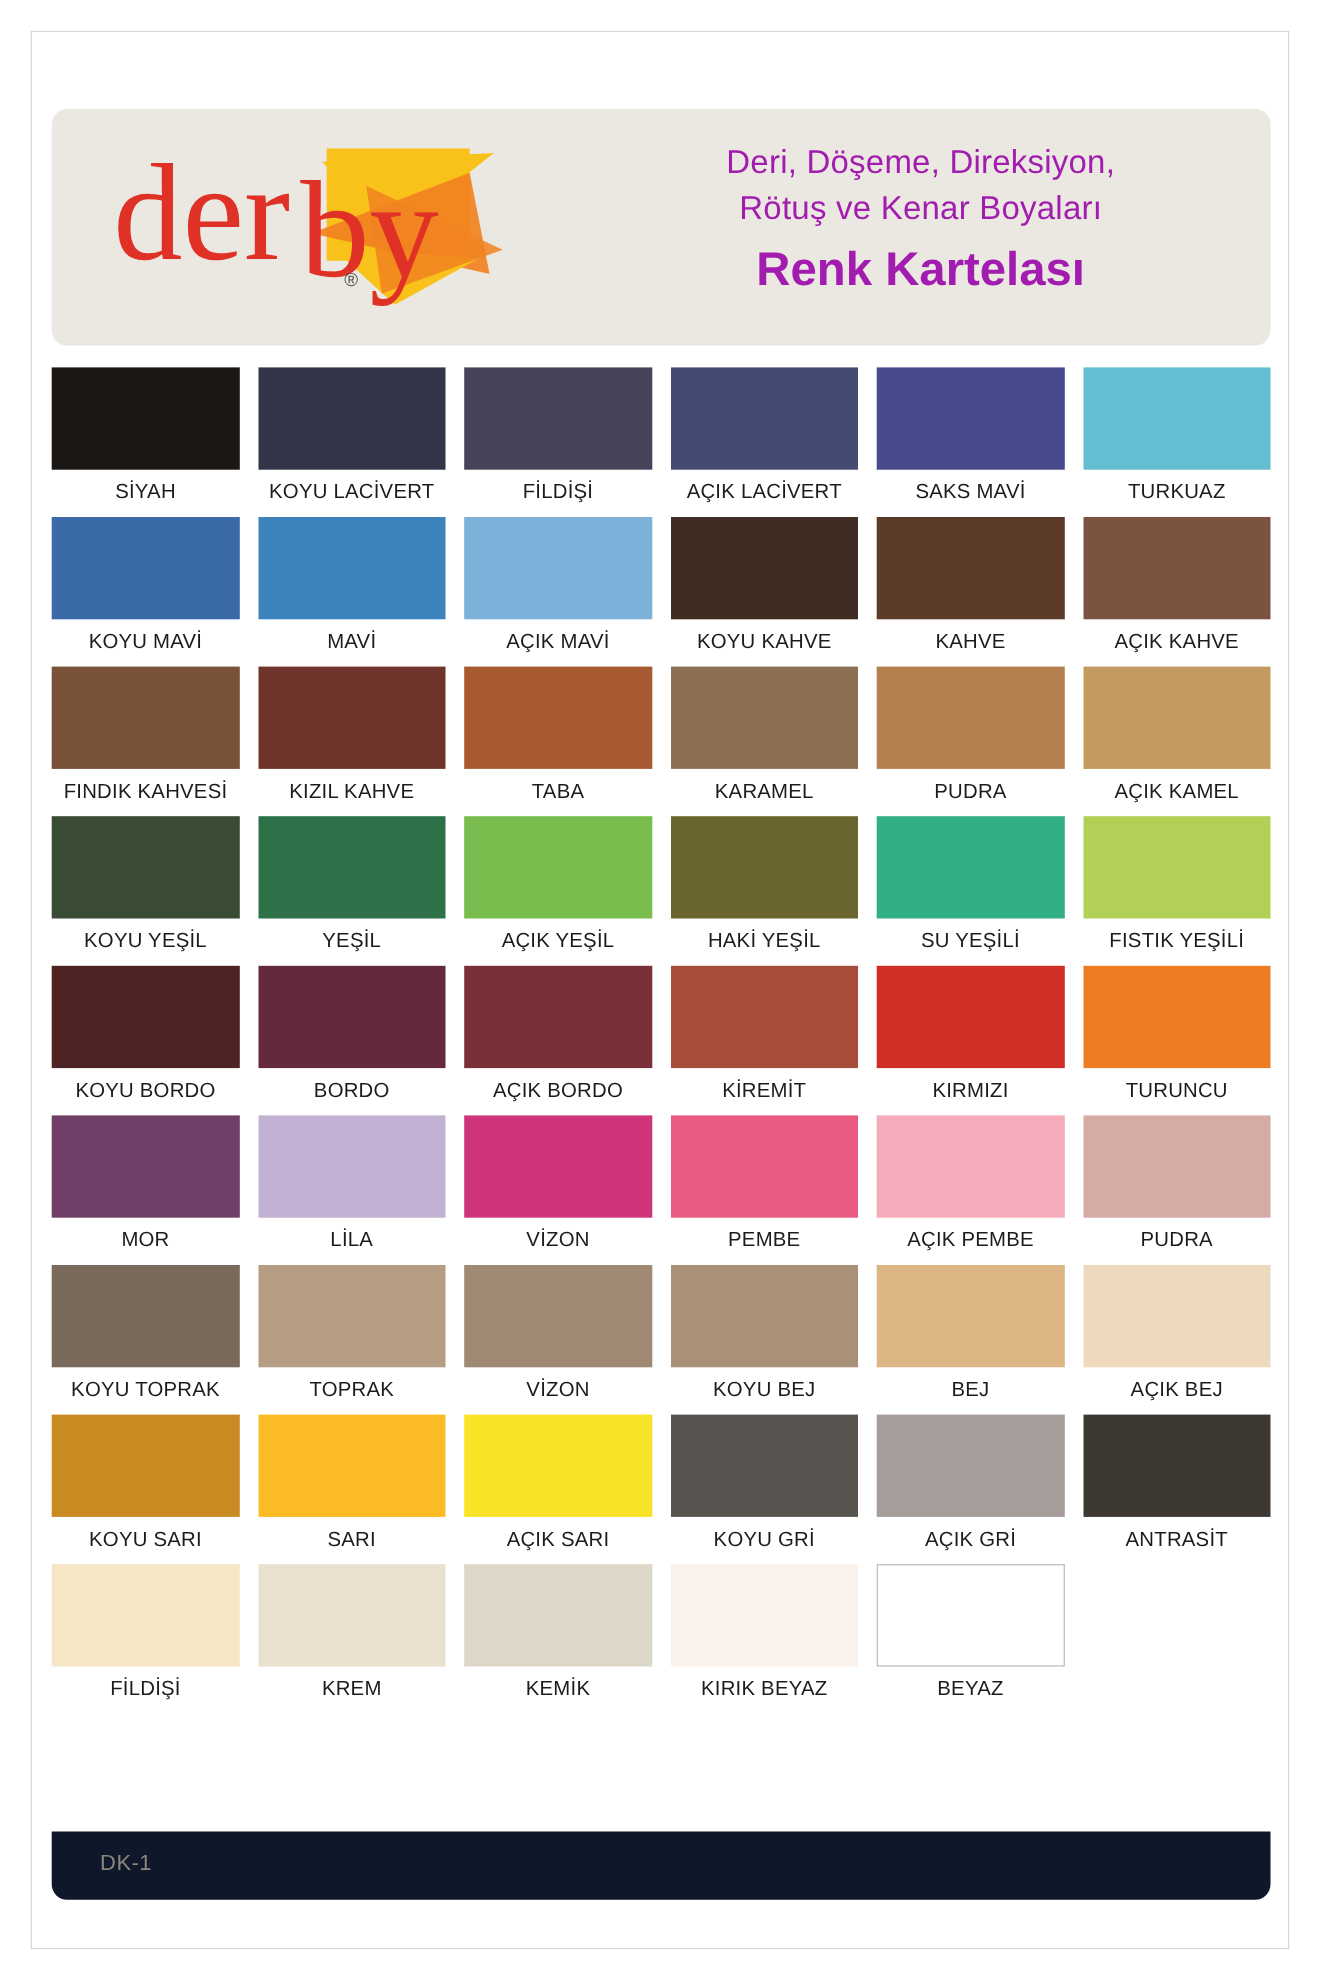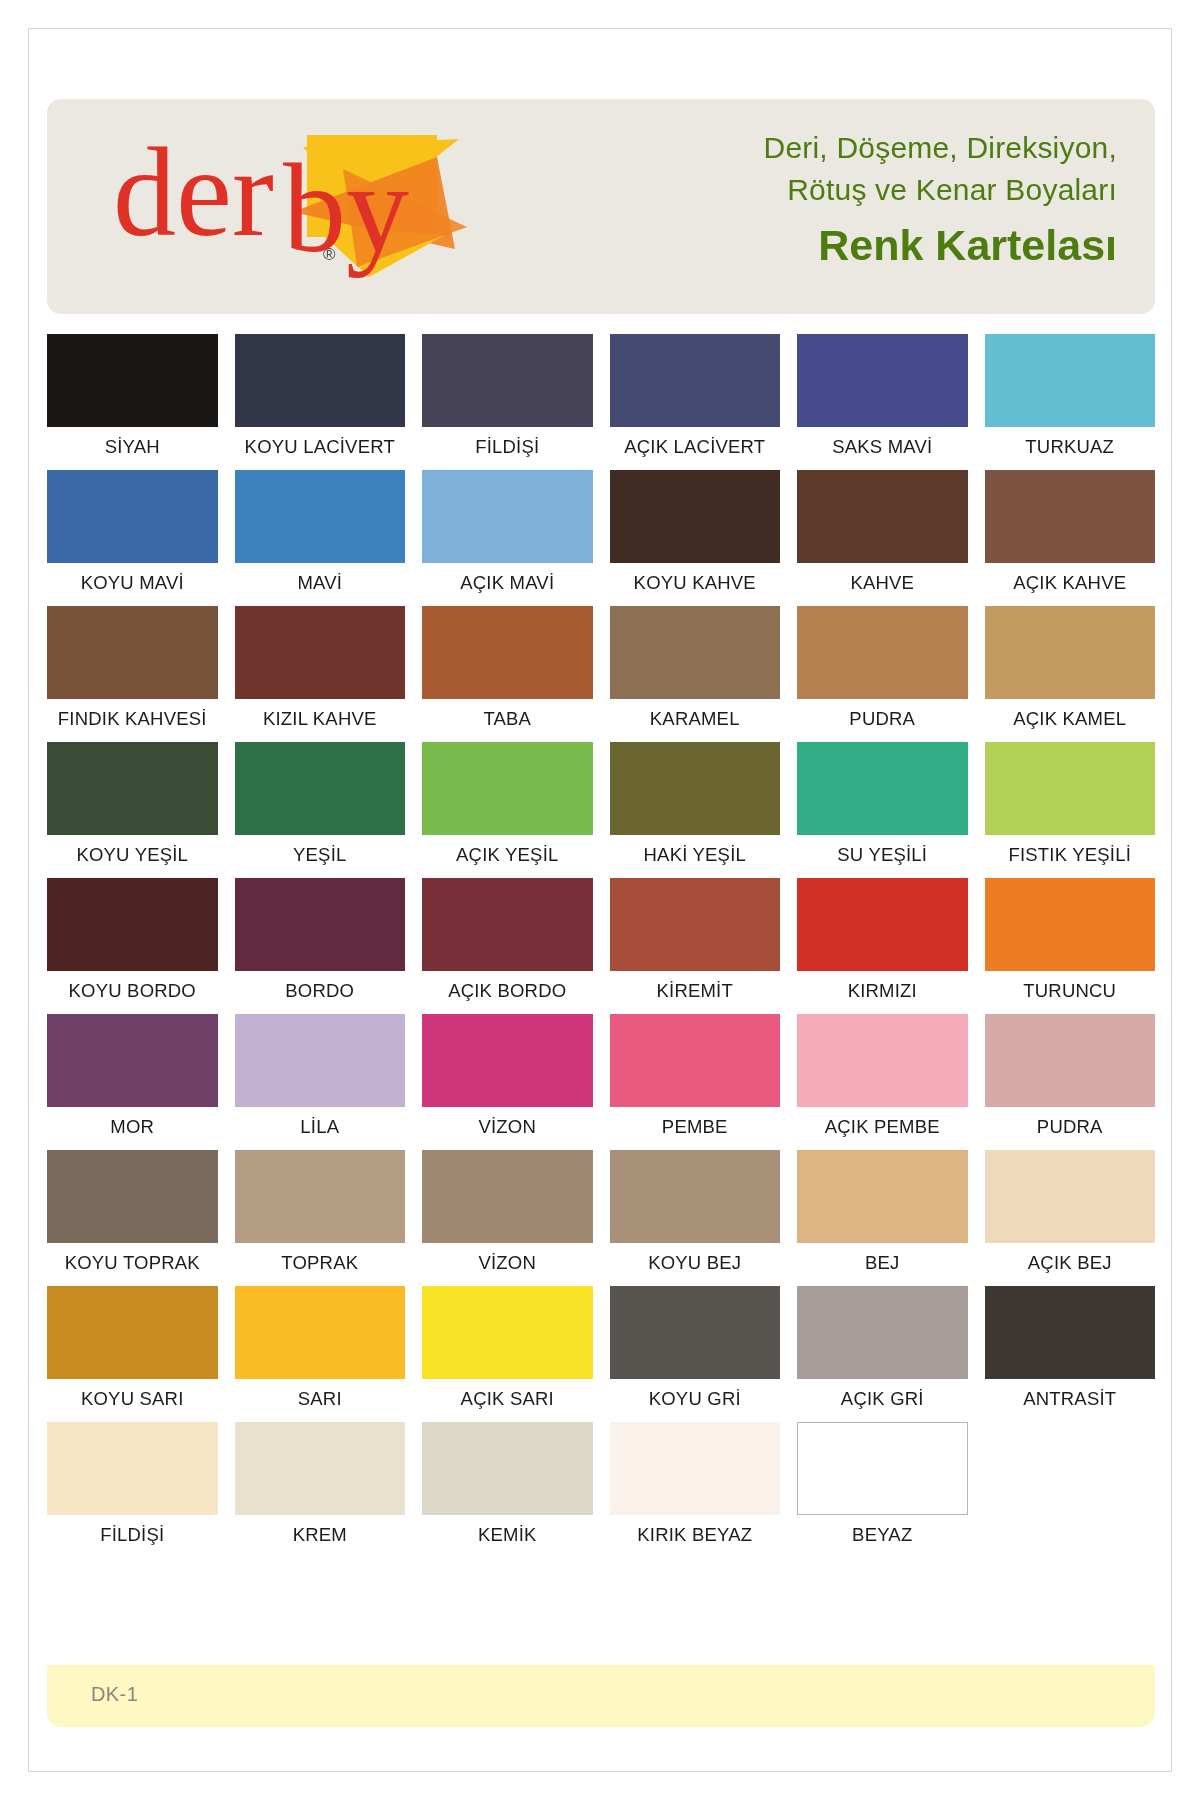--- a/index.html
+++ b/index.html
@@ -28,34 +28,34 @@
     left: 18px;
     top: 70px;
     width: 1108px;
     height: 215px;
     background: #ebe7e1;
     border-radius: 14px;
   }
 
   #logo {
     position: absolute;
-    left: 60px;
+    left: 50px;
     top: 18px;
     width: 360px;
     height: 175px;
   }
   #logo svg { display: block; width: 100%; height: 100%; }
 
   #header-text {
     position: absolute;
     right: 38px;
     top: 28px;
     width: 560px;
-    text-align: right;
-    color: #4d7c0f;
+    text-align: center;
+    color: #a21caf;
   }
   .hline {
     font-size: 30px;
     line-height: 42px;
     letter-spacing: 0.2px;
     white-space: nowrap;
   }
   #header-title {
     font-size: 43px;
     font-weight: bold;
@@ -97,21 +97,21 @@
     overflow: hidden;
   }
 
   
   #footer {
     position: absolute;
     left: 18px;
     bottom: 44px;
     width: 1108px;
     height: 62px;
-    background: #fef9c3;
+    background: #0f172a;
     border-radius: 0 0 14px 14px;
     text-decoration: underline;
   }
   #footer-code {
     position: absolute;
     left: 44px;
     top: 18px;
     font-size: 20px;
     color: #8d857d;
     letter-spacing: 0.4px;

